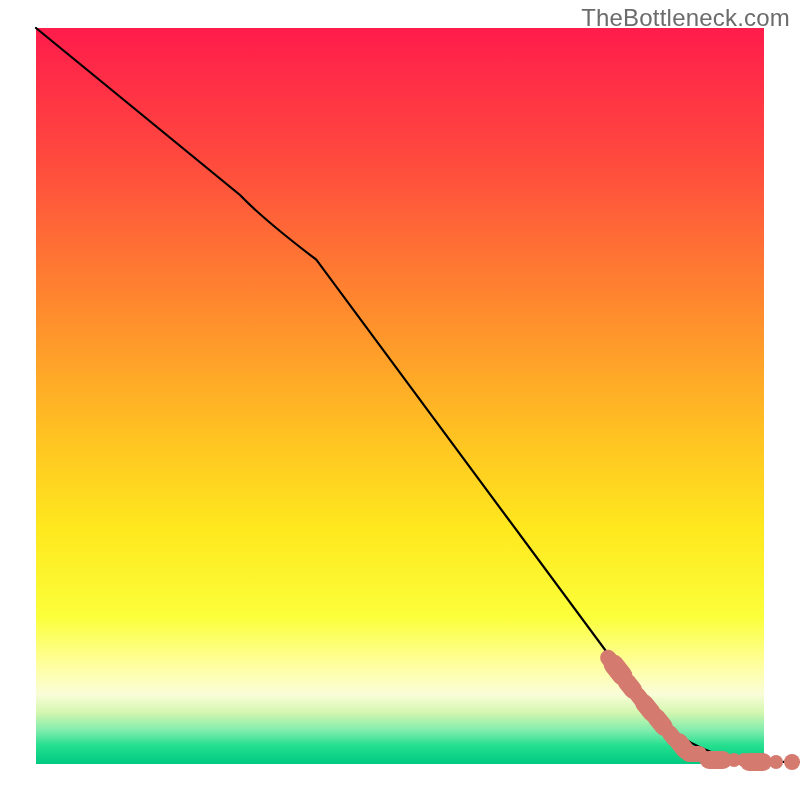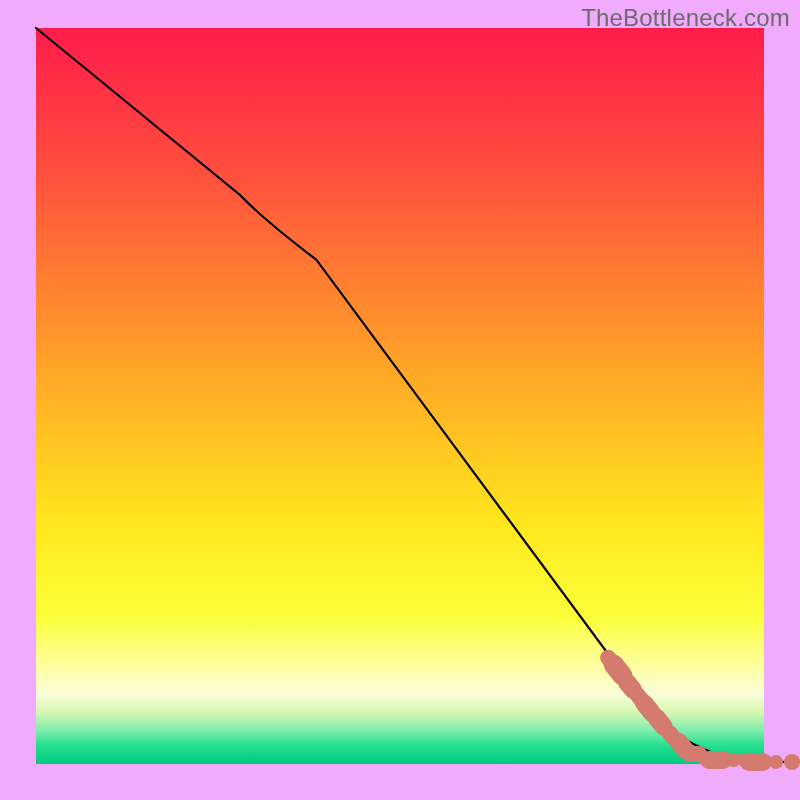--- a/index.html
+++ b/index.html
@@ -8,21 +8,21 @@
     width: 800px;
     height: 800px;
     background: #000;
     overflow: hidden;
     font-family: Arial, Helvetica, sans-serif;
   }
   .frame {
     position: relative;
     width: 800px;
     height: 800px;
-    background: #f0abfc;
+    background: #ffffff;
     text-decoration: underline;
   }
   .watermark {
     position: absolute;
     top: 4px;
     right: 10px;
     color: #6b6b6b;
     font-size: 24px;
     font-weight: 500;
     z-index: 20;

